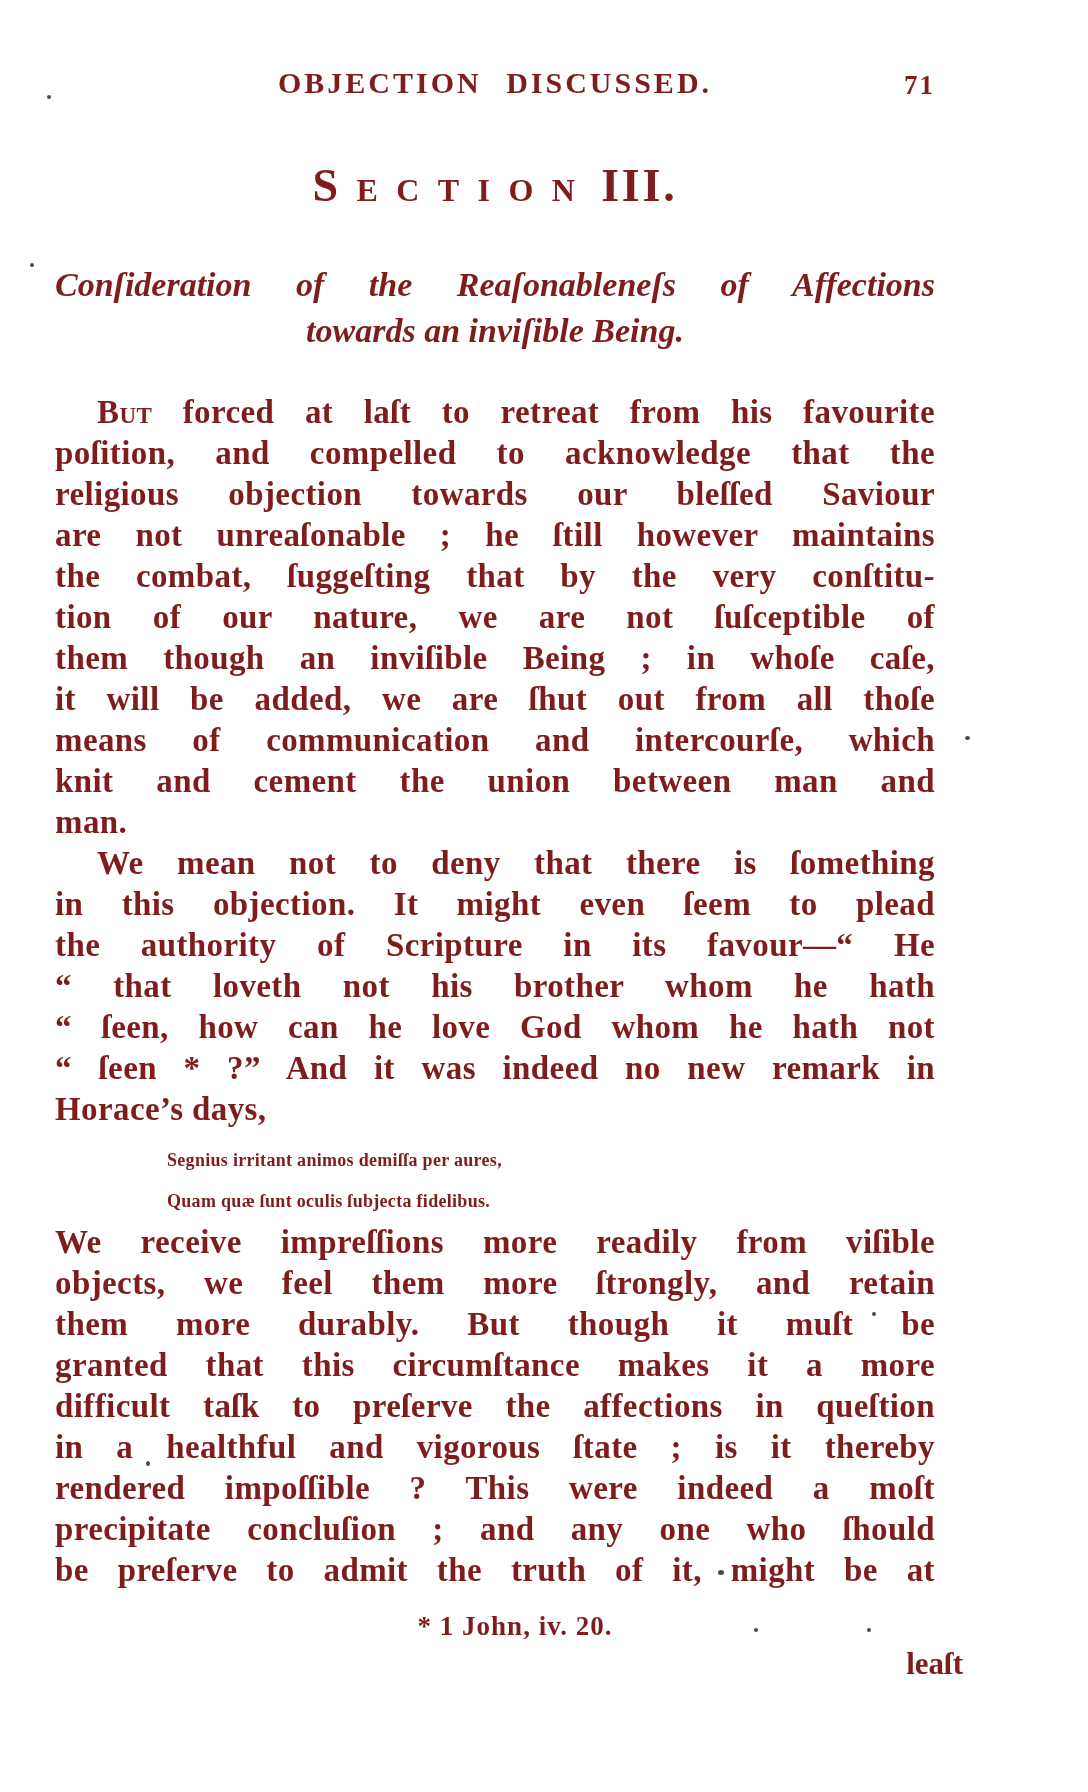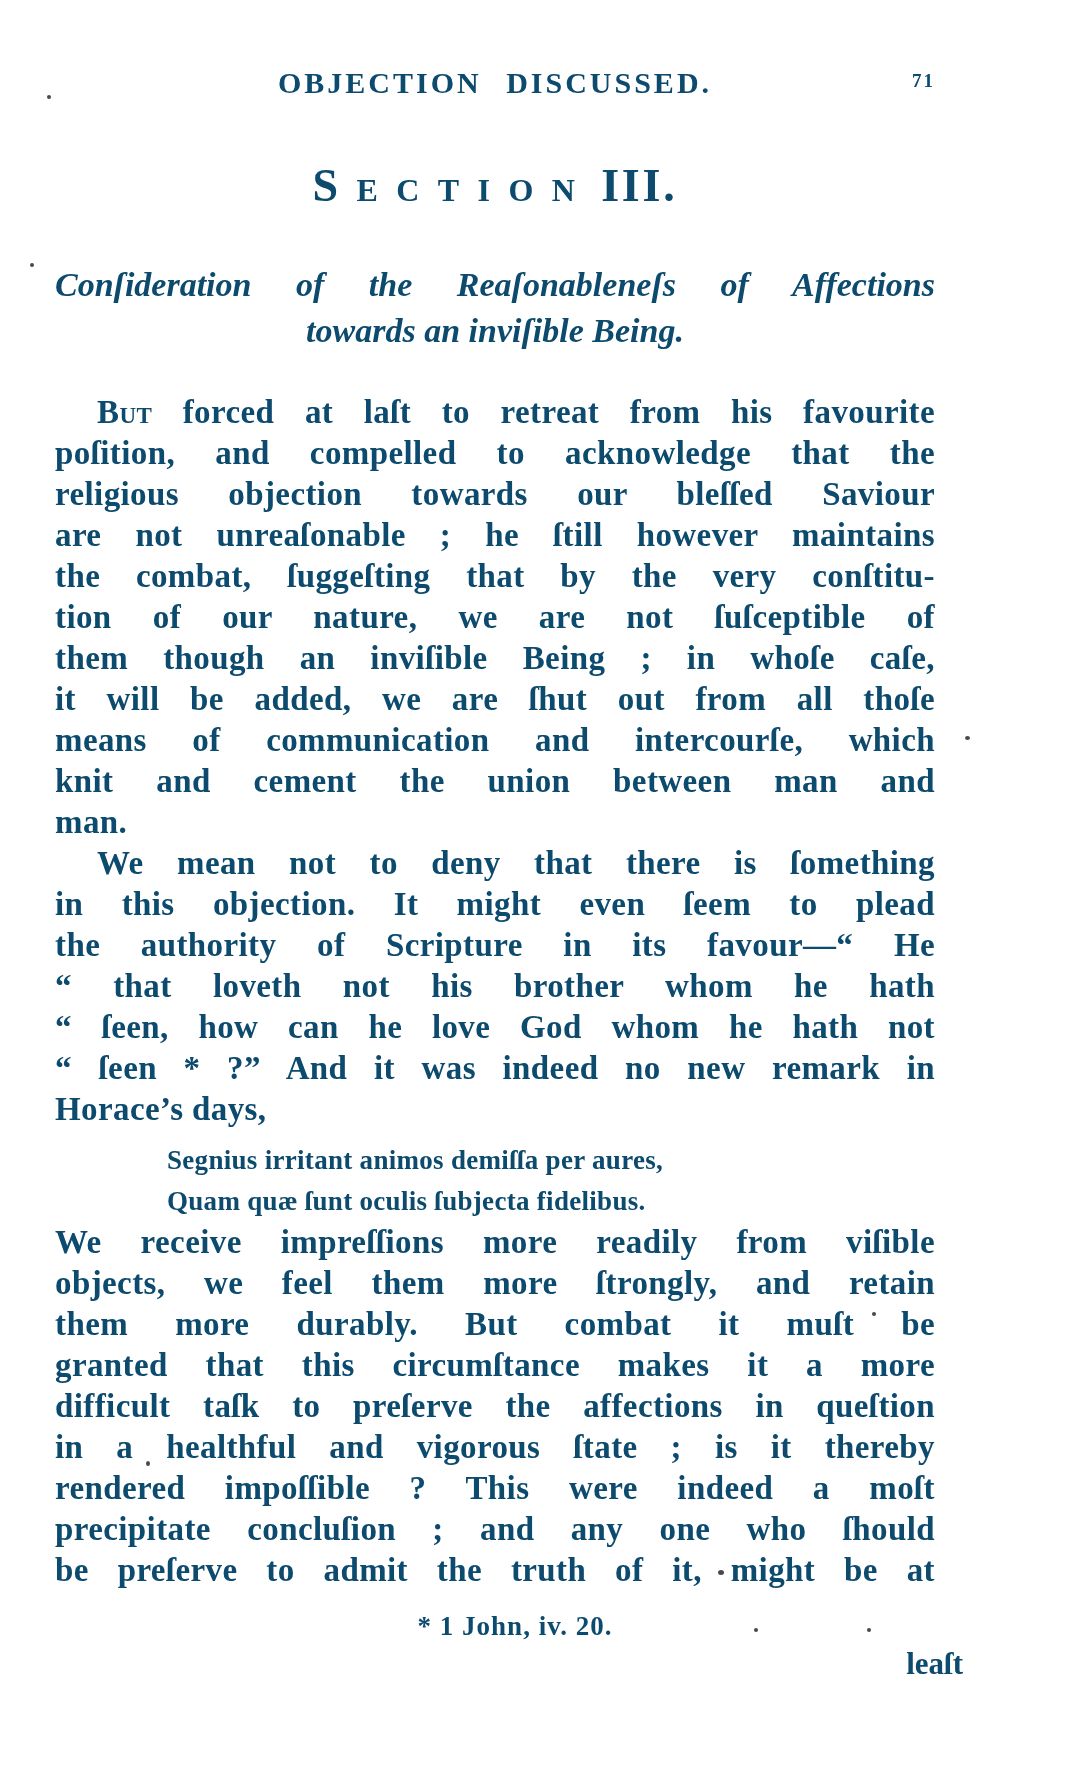--- a/index.html
+++ b/index.html
@@ -1,50 +1,50 @@
 <!DOCTYPE html>
 <html><head>
 <meta charset="utf-8">
 <style>
   html,body{margin:0;padding:0;background:#ffffff;}
   .page{
     position:relative;
     width:985px;height:1792px;
     background:#ffffff;
-    color:#0c4a6e;
+    color:#7f1d1d;
     font-family:"Liberation Serif","DejaVu Serif",serif;
     font-weight:bold;
     overflow:hidden;
   }
   .text-block{position:absolute;left:55px;top:62px;width:880px;}
 
   
   .header-row{position:relative;height:40px;}
   .running-title{
     position:absolute;left:50%;transform:translateX(-50%);top:4px;
     font-size:30px;letter-spacing:3px;word-spacing:14px;white-space:nowrap;
   }
-  .page-number{position:absolute;right:0px;top:8px;font-size:19px;letter-spacing:2px;}
+  .page-number{position:absolute;right:0px;top:8px;font-size:27px;letter-spacing:2px;}
 
   
   .section-heading{margin-top:60px;text-align:center;font-size:46px;line-height:48px;white-space:nowrap;}
   .section-word{font-variant:small-caps;letter-spacing:0.40em;}
   .section-numeral{letter-spacing:0.06em;margin-left:8px;}
 
   
   .subtitle{margin-top:52px;font-style:italic;font-size:34px;line-height:46px;}
   .subtitle-l1{text-align:justify;text-align-last:justify;}
   .subtitle-l2{text-align:center;font-style:italic;}
 
   
   .body-lines{margin-top:38px;font-size:33px;line-height:41px;}
   .line{text-align:justify;text-align-last:justify;letter-spacing:0.4px;white-space:normal;}
   .line.last{text-align-last:left;}
   .line.indent{text-indent:42px;}
-  .line.verse{text-align:left;text-align-last:left;font-size:27px;padding-left:112px;letter-spacing:0.3px;}
+  .line.verse{text-align:left;text-align-last:left;font-size:18px;padding-left:112px;letter-spacing:0.3px;}
   .line.verse-first{margin-top:10px;}
   .lead-caps{font-variant:small-caps;}
 
   
   .footnote{margin-top:20px;font-size:27px;text-align:center;text-indent:40px;letter-spacing:1px;}
   .catchword{margin-top:4px;text-align:right;margin-right:-28px;font-size:31px;}
 
   
   .speck{position:absolute;background:#1c1c1c;border-radius:50%;opacity:.8;}
 </style>
@@ -84,21 +84,21 @@
         <div class="line">in this objection.  It might even ſeem to plead</div>
         <div class="line">the authority of Scripture in its favour—“ He</div>
         <div class="line">“ that loveth not his brother whom he hath</div>
         <div class="line">“ ſeen, how can he love God whom he hath not</div>
         <div class="line">“ ſeen * ?”  And it was indeed no new remark in</div>
         <div class="line last">Horace’s days,</div>
         <div class="line verse verse-first">Segnius irritant animos demiſſa per aures,</div>
         <div class="line verse">Quam quæ ſunt oculis ſubjecta fidelibus.</div>
         <div class="line">We receive impreſſions more readily from viſible</div>
         <div class="line">objects, we feel them more ſtrongly, and retain</div>
-        <div class="line">them more durably.  But combat it muſt be</div>
+        <div class="line">them more durably.  But though it muſt be</div>
         <div class="line">granted that this circumſtance makes it a more</div>
         <div class="line">difficult taſk to preſerve the affections in queſtion</div>
         <div class="line">in a healthful and vigorous ſtate ; is it thereby</div>
         <div class="line">rendered impoſſible ?  This were indeed a moſt</div>
         <div class="line">precipitate concluſion ; and any one who ſhould</div>
         <div class="line">be preſerve to admit the truth of it, might be at</div>
       </div>
 
     <div class="footnote">* 1 John, iv. 20.</div>
 

